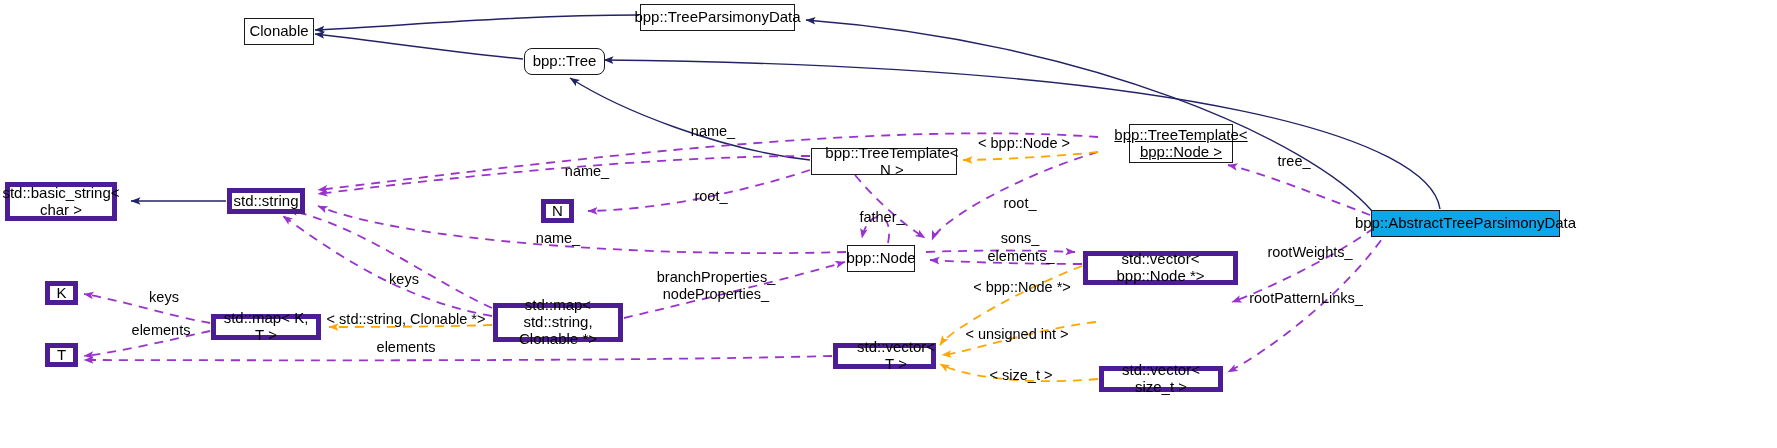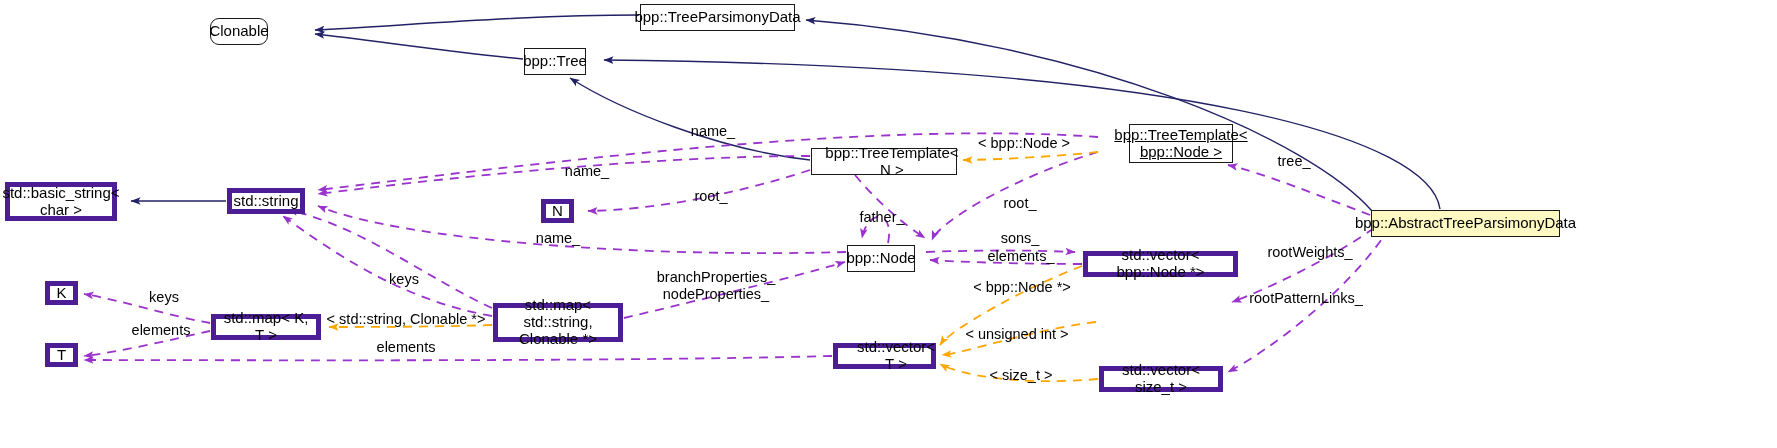--- a/index.html
+++ b/index.html
@@ -35,21 +35,21 @@
     background: #ffffff;
     border: 5px solid #4c1d95;
     white-space: pre-line;
     padding: 1px 4px;
   }
   .node-box.strong {
     border: 1.6px solid #1a1a1a;
   }
   .node-box.highlight {
     border: 1.6px solid #1a1a1a;
-    background: #fef9c3;
+    background: #0ea5e9;
   }
   .edge-label {
     position: absolute;
     font-size: 14.5px;
     color: #000000;
     white-space: pre-line;
     line-height: 1.15;
     text-align: center;
     transform: translate(-50%, -50%);
     background: transparent;
@@ -106,33 +106,33 @@
 
     <g fill="none" stroke="#ffa500" stroke-width="1.8" stroke-dasharray="9,7" marker-end="url(#arrow-orange)">
       <path d="M1098,152 C1040,158 980,160 963,160"></path>
       <path d="M492,325 C430,327 370,327 329,327"></path>
       <path d="M1082,266 C1020,290 950,330 940,345"></path>
       <path d="M1096,322 C1030,330 970,352 942,355"></path>
       <path d="M1098,379 C1020,386 960,375 940,364"></path>
     </g>
   </svg>
 
-  <div class="node-box strong" style="left: 210px; top: 18px; width: 58px; height: 27px; border-radius: 9px;">Clonable</div>
+  <div class="node-box strong" style="left: 244px; top: 18px; width: 70px; height: 27px;">Clonable</div>
   <div class="node-box strong" style="left: 640px; top: 4px; width: 155px; height: 27px;">bpp::TreeParsimonyData</div>
-  <div class="node-box strong" style="left: 524px; top: 48px; width: 62px; height: 27px;">bpp::Tree</div>
+  <div class="node-box strong" style="left: 524px; top: 48px; width: 81px; height: 27px; border-radius: 8px;">bpp::Tree</div>
   <div class="node-box strong" style="left: 1129px; top: 124px; width: 104px; height: 39px; text-decoration: underline;">bpp::TreeTemplate&lt;
 bpp::Node &gt;</div>
   <div class="node-box strong" style="left: 811px; top: 148px; width: 146px; height: 27px; padding-left: 20px;">bpp::TreeTemplate&lt; N &gt;</div>
   <div class="node-box highlight" style="left: 1371px; top: 210px; width: 189px; height: 27px;">bpp::AbstractTreeParsimonyData</div>
   <div class="node-box" style="left: 5px; top: 182px; width: 112px; height: 39px;">std::basic_string&lt;
 char &gt;</div>
   <div class="node-box" style="left: 227px; top: 188px; width: 78px; height: 26px;">std::string</div>
   <div class="node-box" style="left: 541px; top: 199px; width: 33px; height: 24px;">N</div>
   <div class="node-box strong" style="left: 847px; top: 245px; width: 68px; height: 27px;">bpp::Node</div>
-  <div class="node-box" style="left: 1083px; top: 251px; width: 155px; height: 26px; text-align: center;">std::vector&lt; bpp::Node *&gt;</div>
+  <div class="node-box" style="left: 1083px; top: 251px; width: 155px; height: 34px; text-align: center;">std::vector&lt; bpp::Node *&gt;</div>
   <div class="node-box" style="left: 45px; top: 281px; width: 33px; height: 24px;">K</div>
   <div class="node-box" style="left: 211px; top: 314px; width: 110px; height: 26px;">std::map&lt; K, T &gt;</div>
   <div class="node-box" style="left: 493px; top: 303px; width: 130px; height: 39px;">std::map&lt; std::string,
 Clonable *&gt;</div>
   <div class="node-box" style="left: 45px; top: 343px; width: 33px; height: 24px;">T</div>
   <div class="node-box" style="left: 833px; top: 343px; width: 103px; height: 26px; padding-left: 27px;">std::vector&lt; T &gt;</div>
   <div class="node-box" style="left: 1099px; top: 366px; width: 124px; height: 26px;">std::vector&lt; size_t &gt;</div>
 
   <div class="edge-label" style="left: 713px; top: 131px;">name_</div>
   <div class="edge-label" style="left: 1024px; top: 143px; text-align: right;">&lt; bpp::Node &gt;</div>

